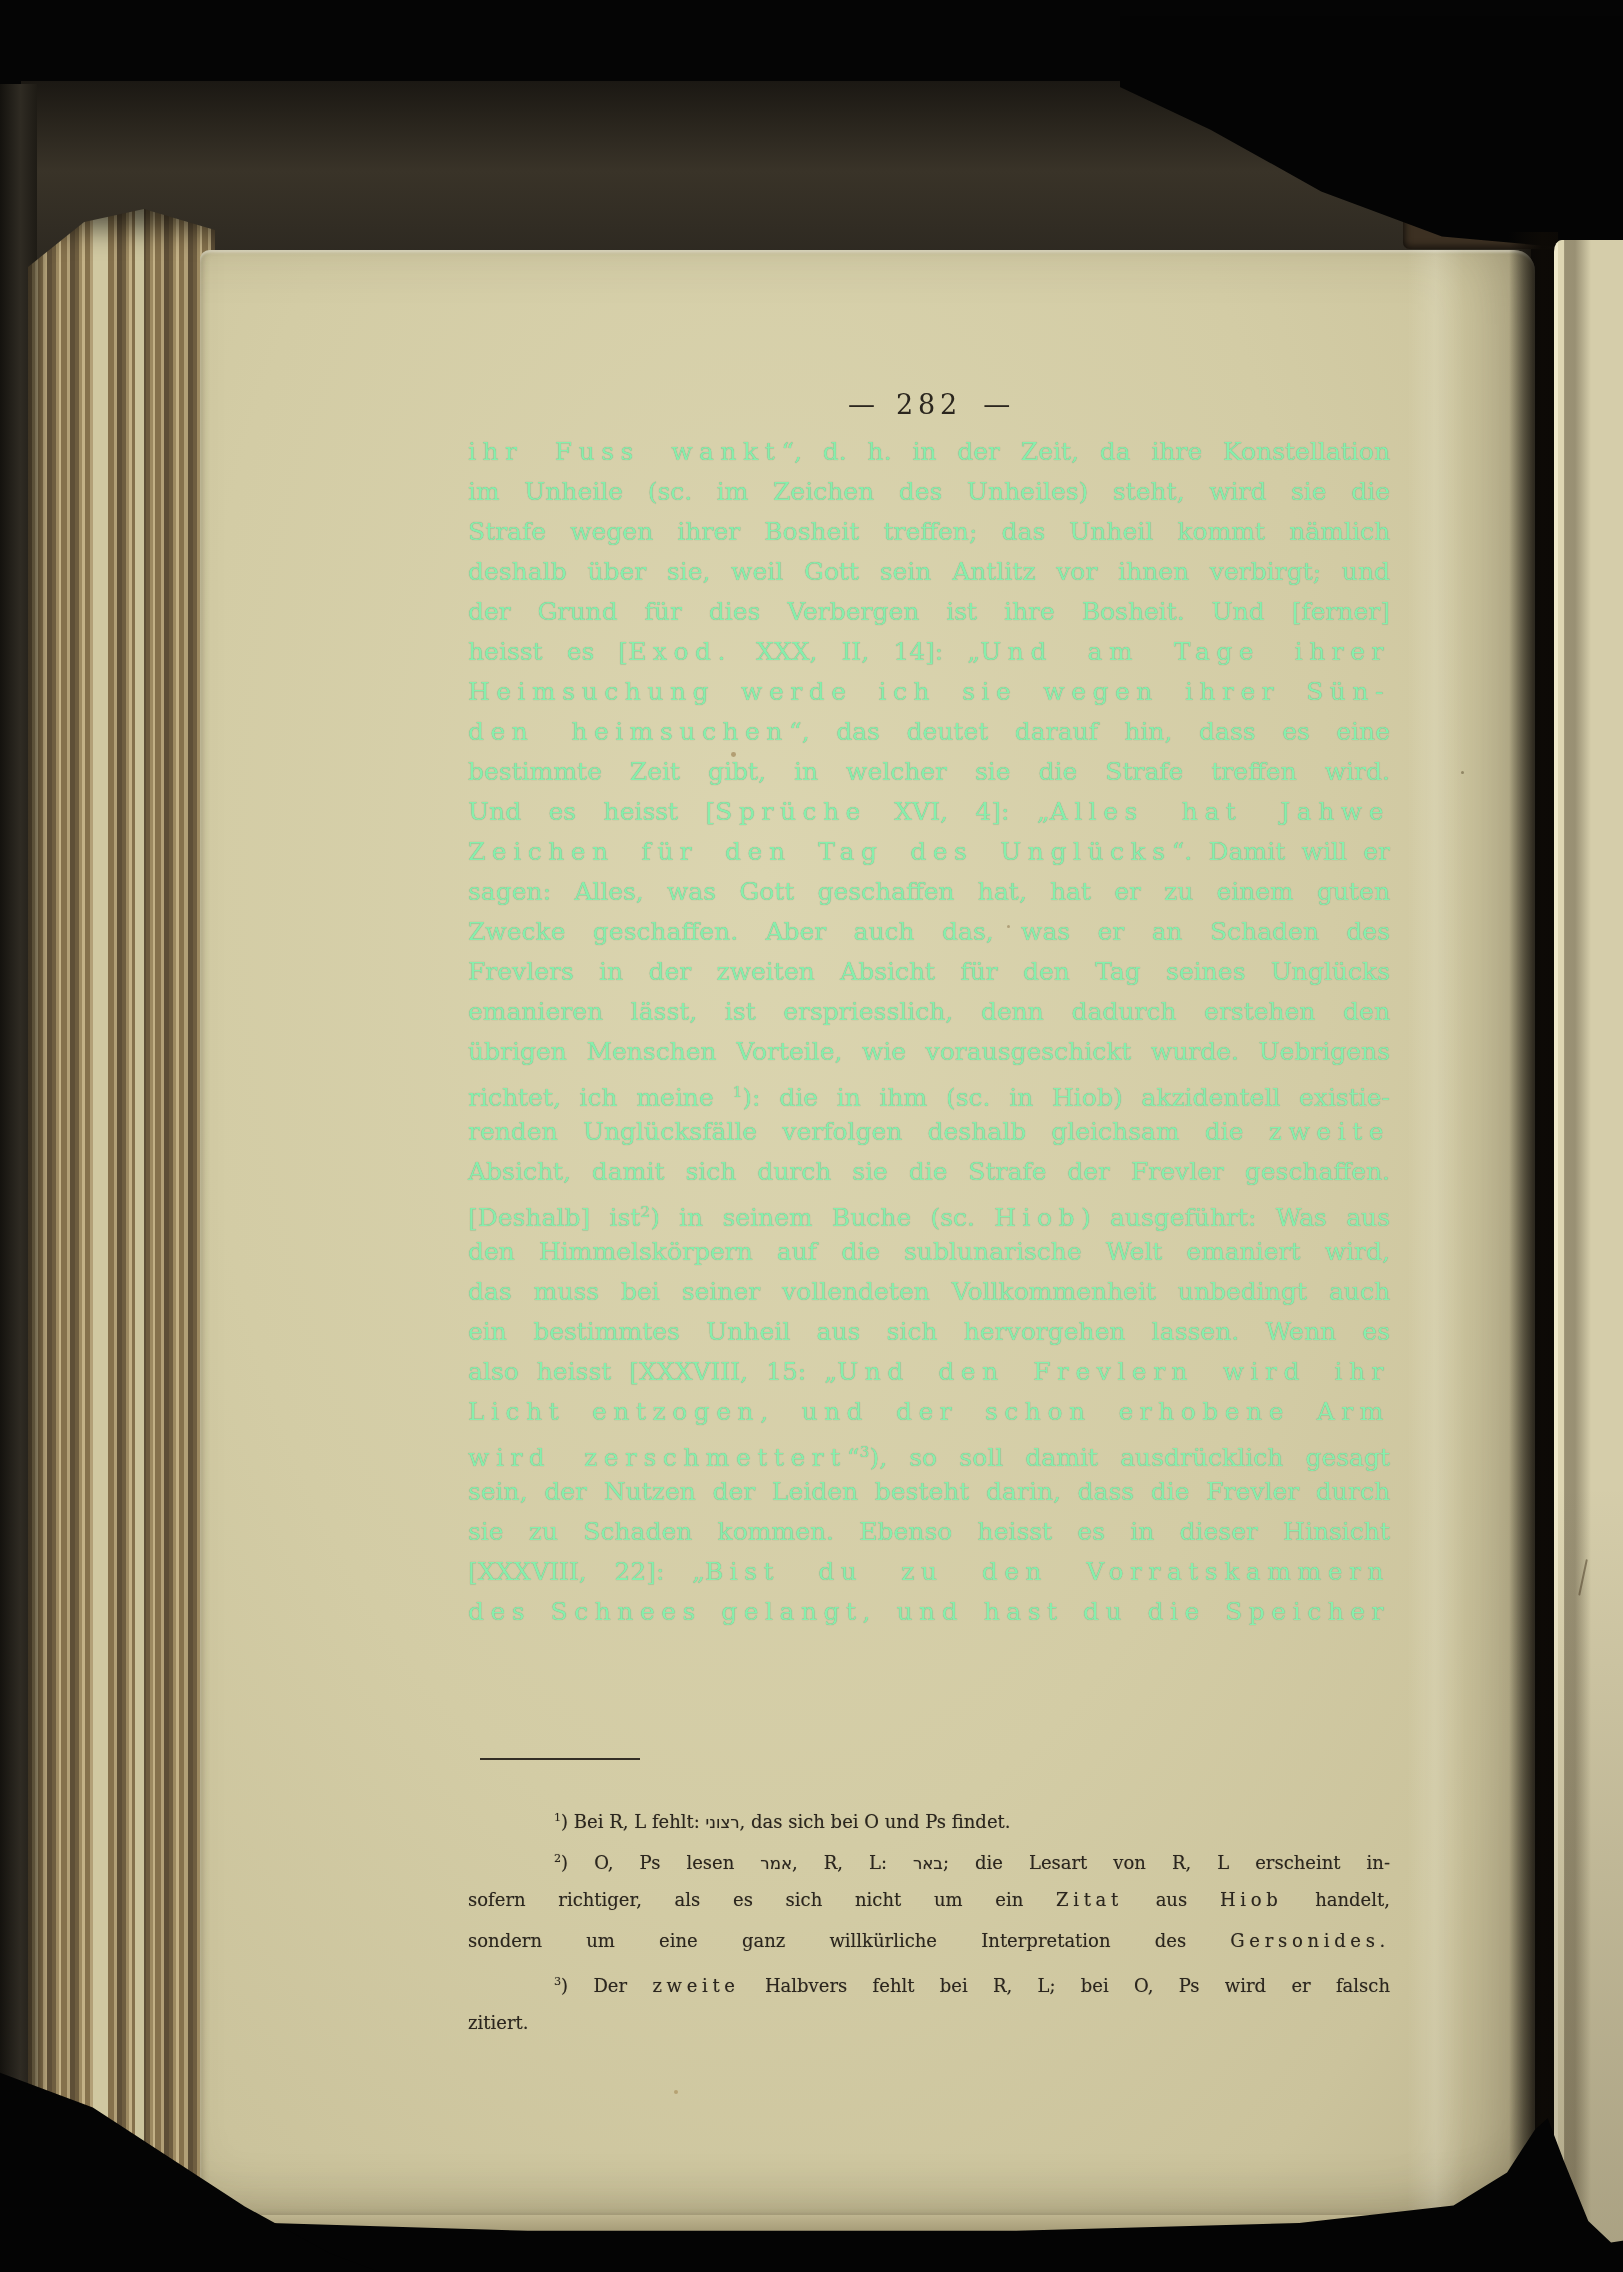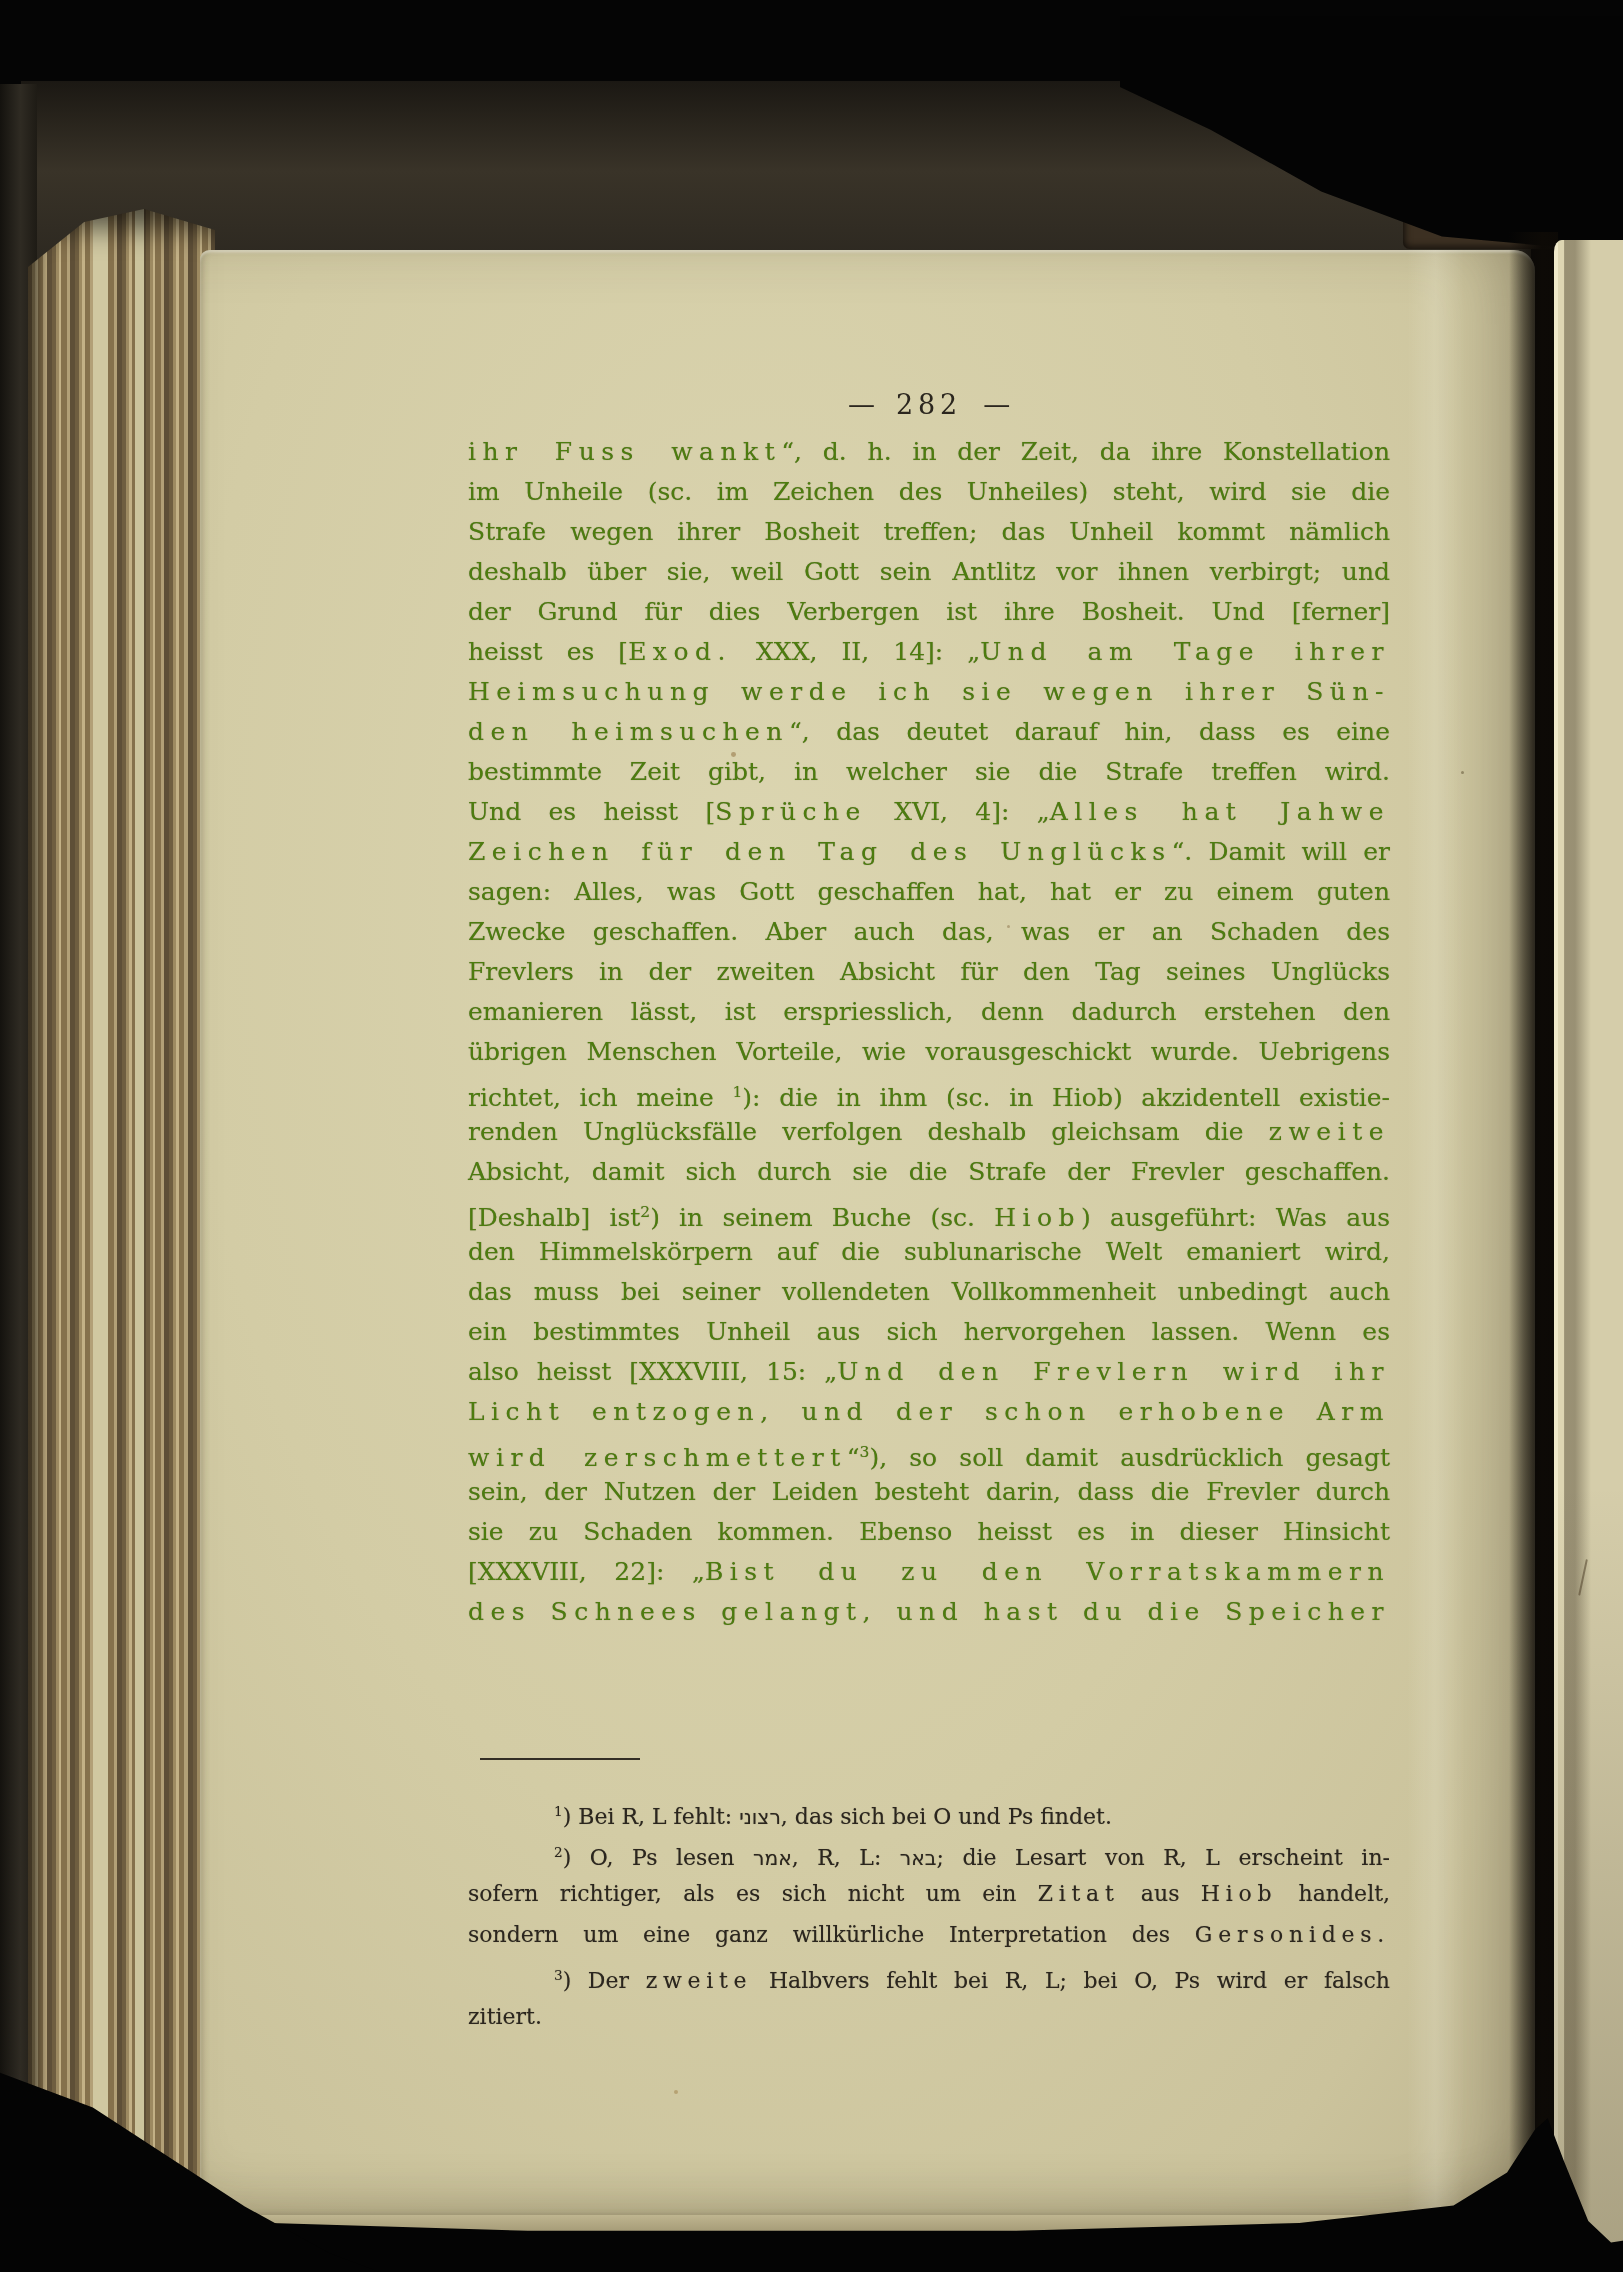--- a/index.html
+++ b/index.html
@@ -81,34 +81,34 @@
     clip-path:polygon(0 26%,22% 38%,40% 55%,58% 72%,78% 88%,100% 100%,0 100%);
   }
 
   
   .page-head{
     position:absolute;left:468px;top:373px;width:922px;z-index:50;
     text-align:center;font-size:27px;color:#2b261e;
   }
   .page-head .dash{margin:0 21px;letter-spacing:0;}
   .page-head .num{letter-spacing:4.9px;}
-  .main-text{position:absolute;left:468px;top:416px;width:922px;z-index:50;color:#4d7c0f;}
+  .main-text{position:absolute;left:468px;top:416px;width:922px;z-index:50;color:#86efac;}
   .line{
     font-size:25px;line-height:40px;height:40px;
     text-align:justify;text-align-last:justify;
     text-shadow:0 0 0.8px rgba(43,38,30,.45);
     white-space:normal;overflow:visible;
   }
   .fn-rule{
     position:absolute;left:480px;top:1742px;width:160px;height:2.4px;
     background:#332e25;z-index:50;
   }
   .footnotes{position:absolute;left:468px;top:1775px;width:922px;z-index:50;color:#2b261e;}
   .fn-line{
-    font-size:22px;line-height:41px;height:41px;
+    font-size:18px;line-height:54px;height:41px;
     text-align:justify;text-align-last:justify;
     text-shadow:0 0 0.8px rgba(43,38,30,.4);
   }
   .align-left{text-align:left;text-align-last:left;}
   .indent{text-indent:86px;}
   .seg-spaced{letter-spacing:.26em;word-spacing:.16em;}
   .seg-sup{font-size:62%;vertical-align:super;letter-spacing:0;}
   .seg-hebrew{font-family:"DejaVu Sans",sans-serif;unicode-bidi:isolate;direction:rtl;font-size:92%;}
 
   

